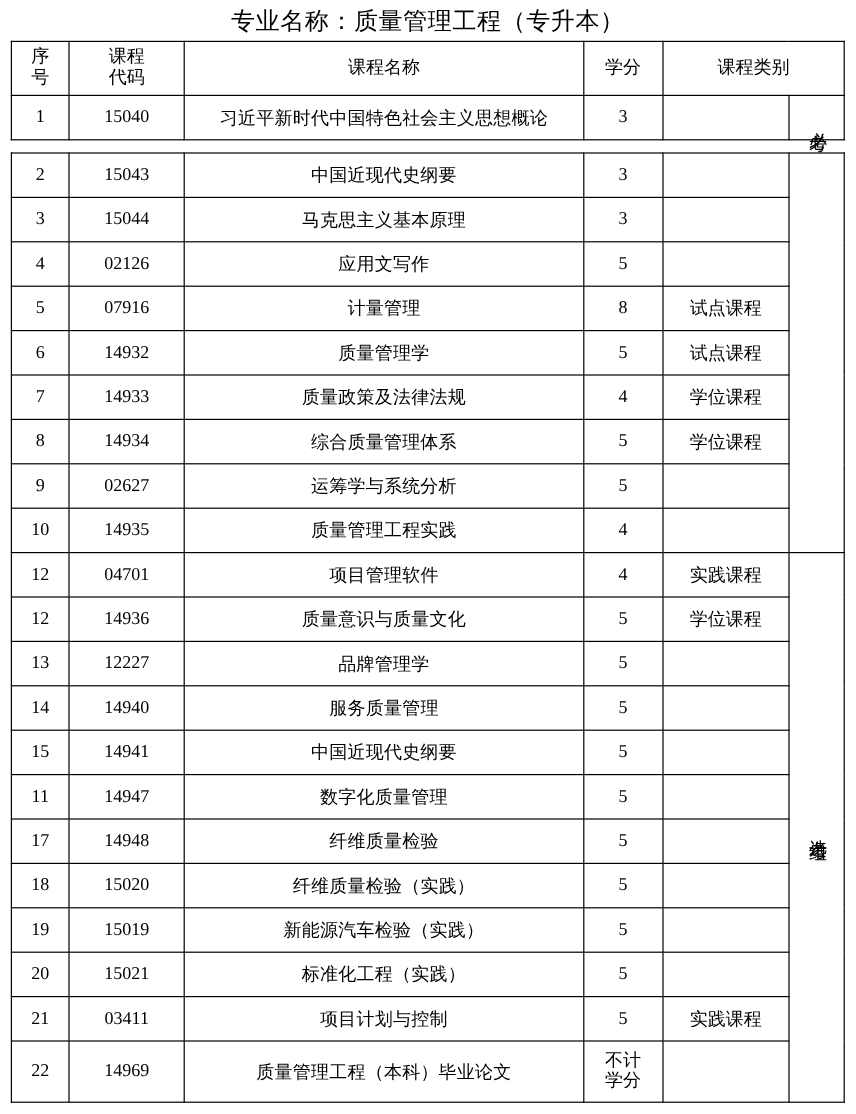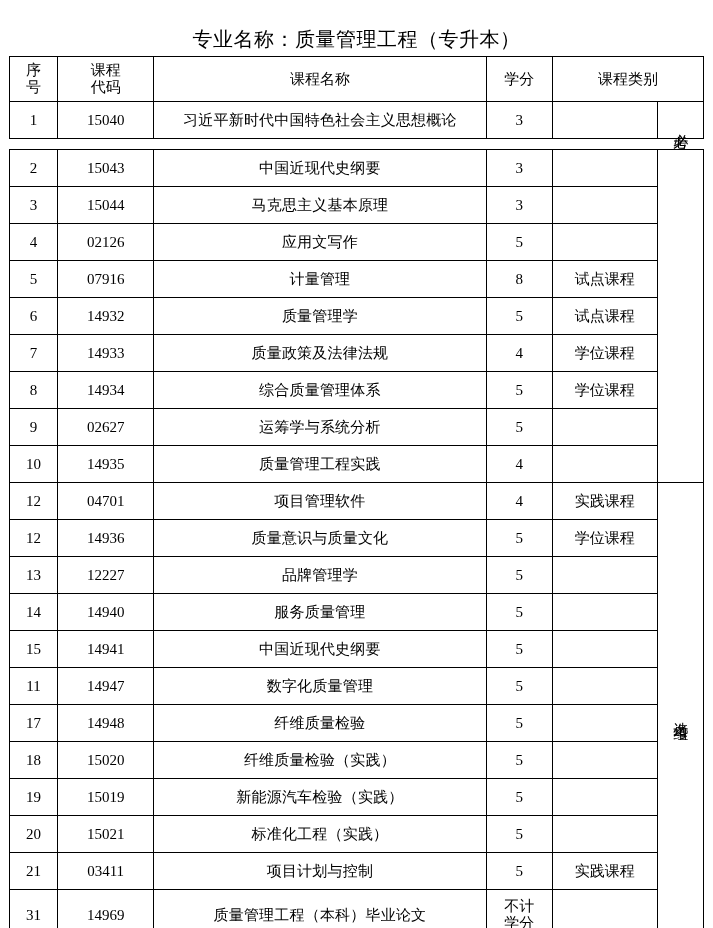--- a/index.html
+++ b/index.html
@@ -22,21 +22,20 @@
     padding: 0 9px;
   }
   .header-line {
     display: flex;
     align-items: baseline;
     justify-content: center;
     gap: 26px;
     height: 34px;
     padding-top: 4px;
     box-sizing: border-box;
-    margin-top: 22px;
   }
   .header-seg {
     font-size: 20px;
     letter-spacing: 0.5px;
     white-space: nowrap;
   }
   table.course-table {
     border-collapse: collapse;
     width: 695px;
     table-layout: fixed;
@@ -283,21 +282,21 @@
         <td></td>
       </tr>
       <tr>
         <td>21</td>
         <td>03411</td>
         <td class="name">项目计划与控制</td>
         <td>5</td>
         <td>实践课程</td>
       </tr>
       <tr>
-        <td style="height:50px">31</td>
+        <td style="height:50px">22</td>
         <td>14969</td>
         <td class="name">质量管理工程（本科）毕业论文</td>
         <td class="two-line">不计<br>学分</td>
         <td></td>
       </tr>
     </tbody>
   </table>
 
 </div>
 

